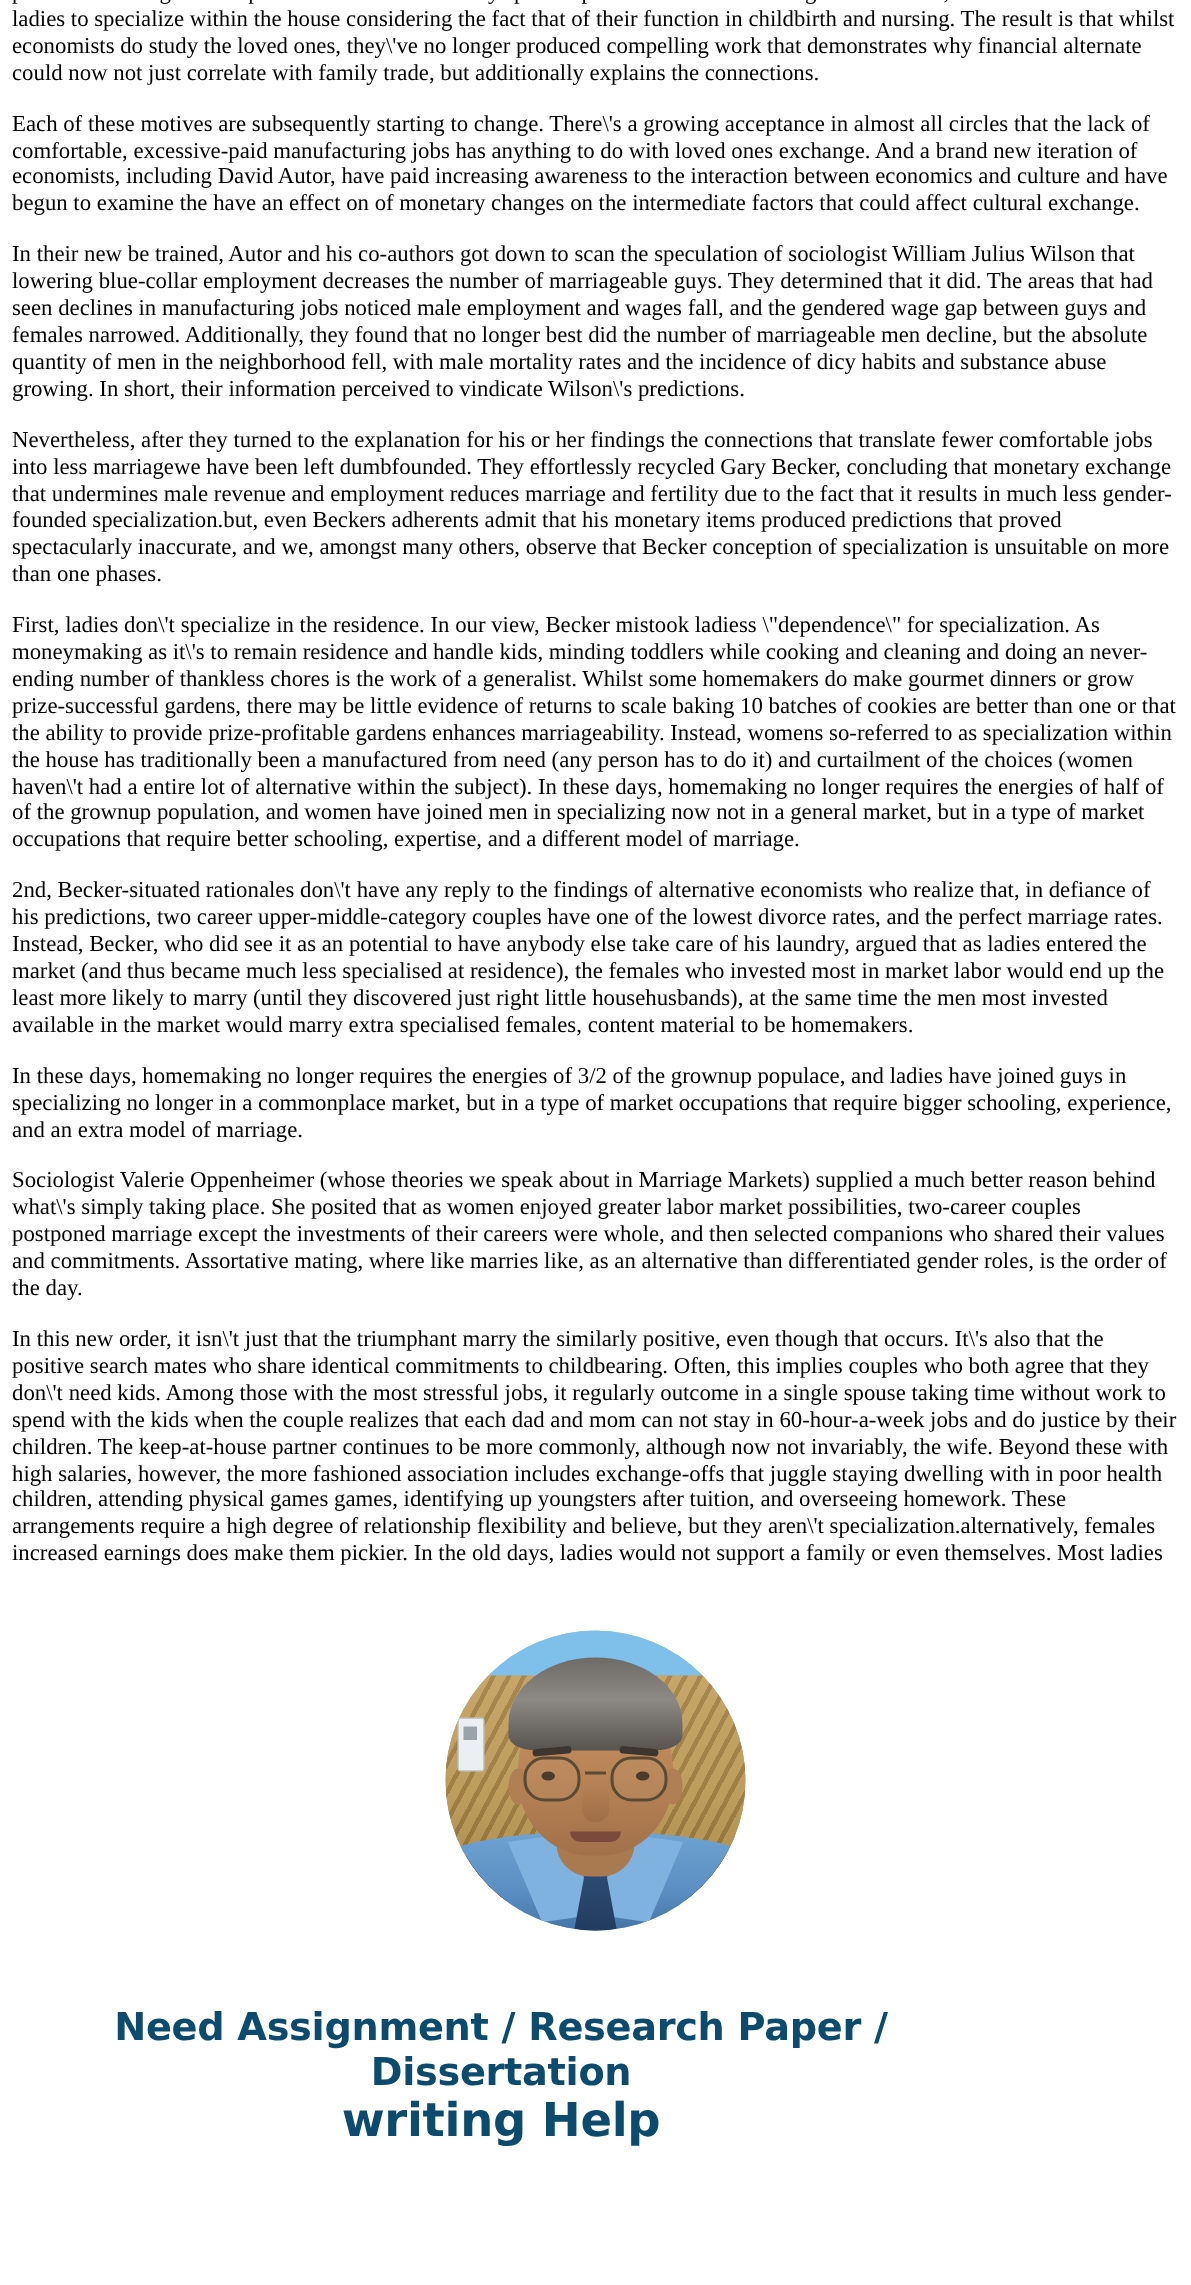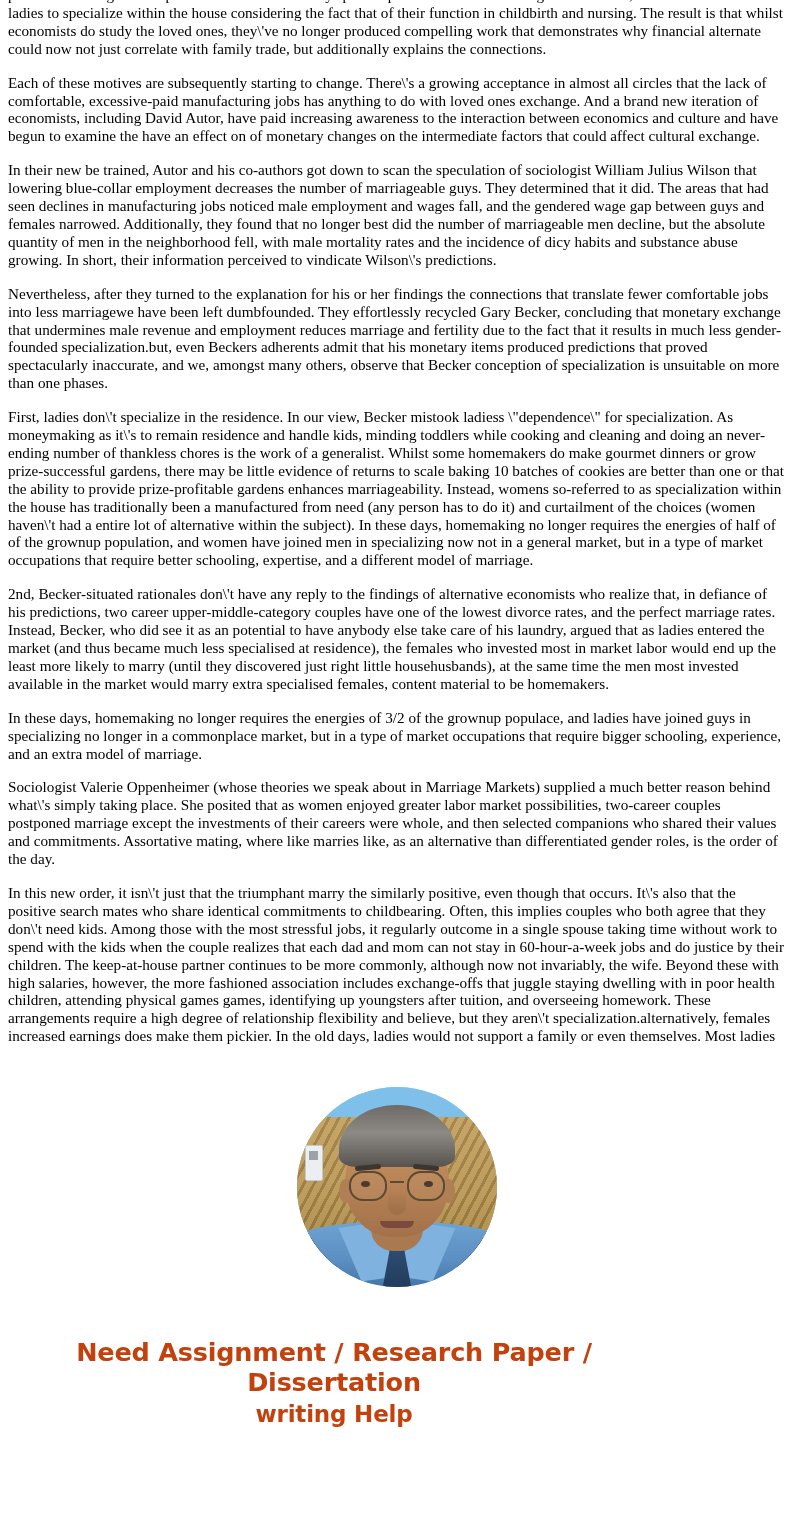--- a/index.html
+++ b/index.html
@@ -217,29 +217,29 @@
 
   
   .promo {
     width: 668px;
     text-align: center;
     margin-top: 50px;
     padding: 0 8px;
     box-sizing: border-box;
     font-family: "DejaVu Sans", "Liberation Sans", sans-serif;
     font-weight: bold;
-    color: #c2410c;
+    color: #0c4a6e;
   }
   .promo-line1 {
     font-size: 25.5px;
     line-height: 30px;
     letter-spacing: -0.2px;
   }
   .promo-line2 {
-    font-size: 23px;
+    font-size: 31px;
     line-height: 30px;
     letter-spacing: -0.2px;
     margin-top: 2px;
   }
 </style>
 </head>
 <body>
 
 <main id="article">
   <p>produced the largest total positive factors when every spouse specialized in the dwelling or the market, and it made feel for ladies to specialize within the house considering the fact that of their function in childbirth and nursing. The result is that whilst economists do study the loved ones, they\'ve no longer produced compelling work that demonstrates why financial alternate could now not just correlate with family trade, but additionally explains the connections.</p>

